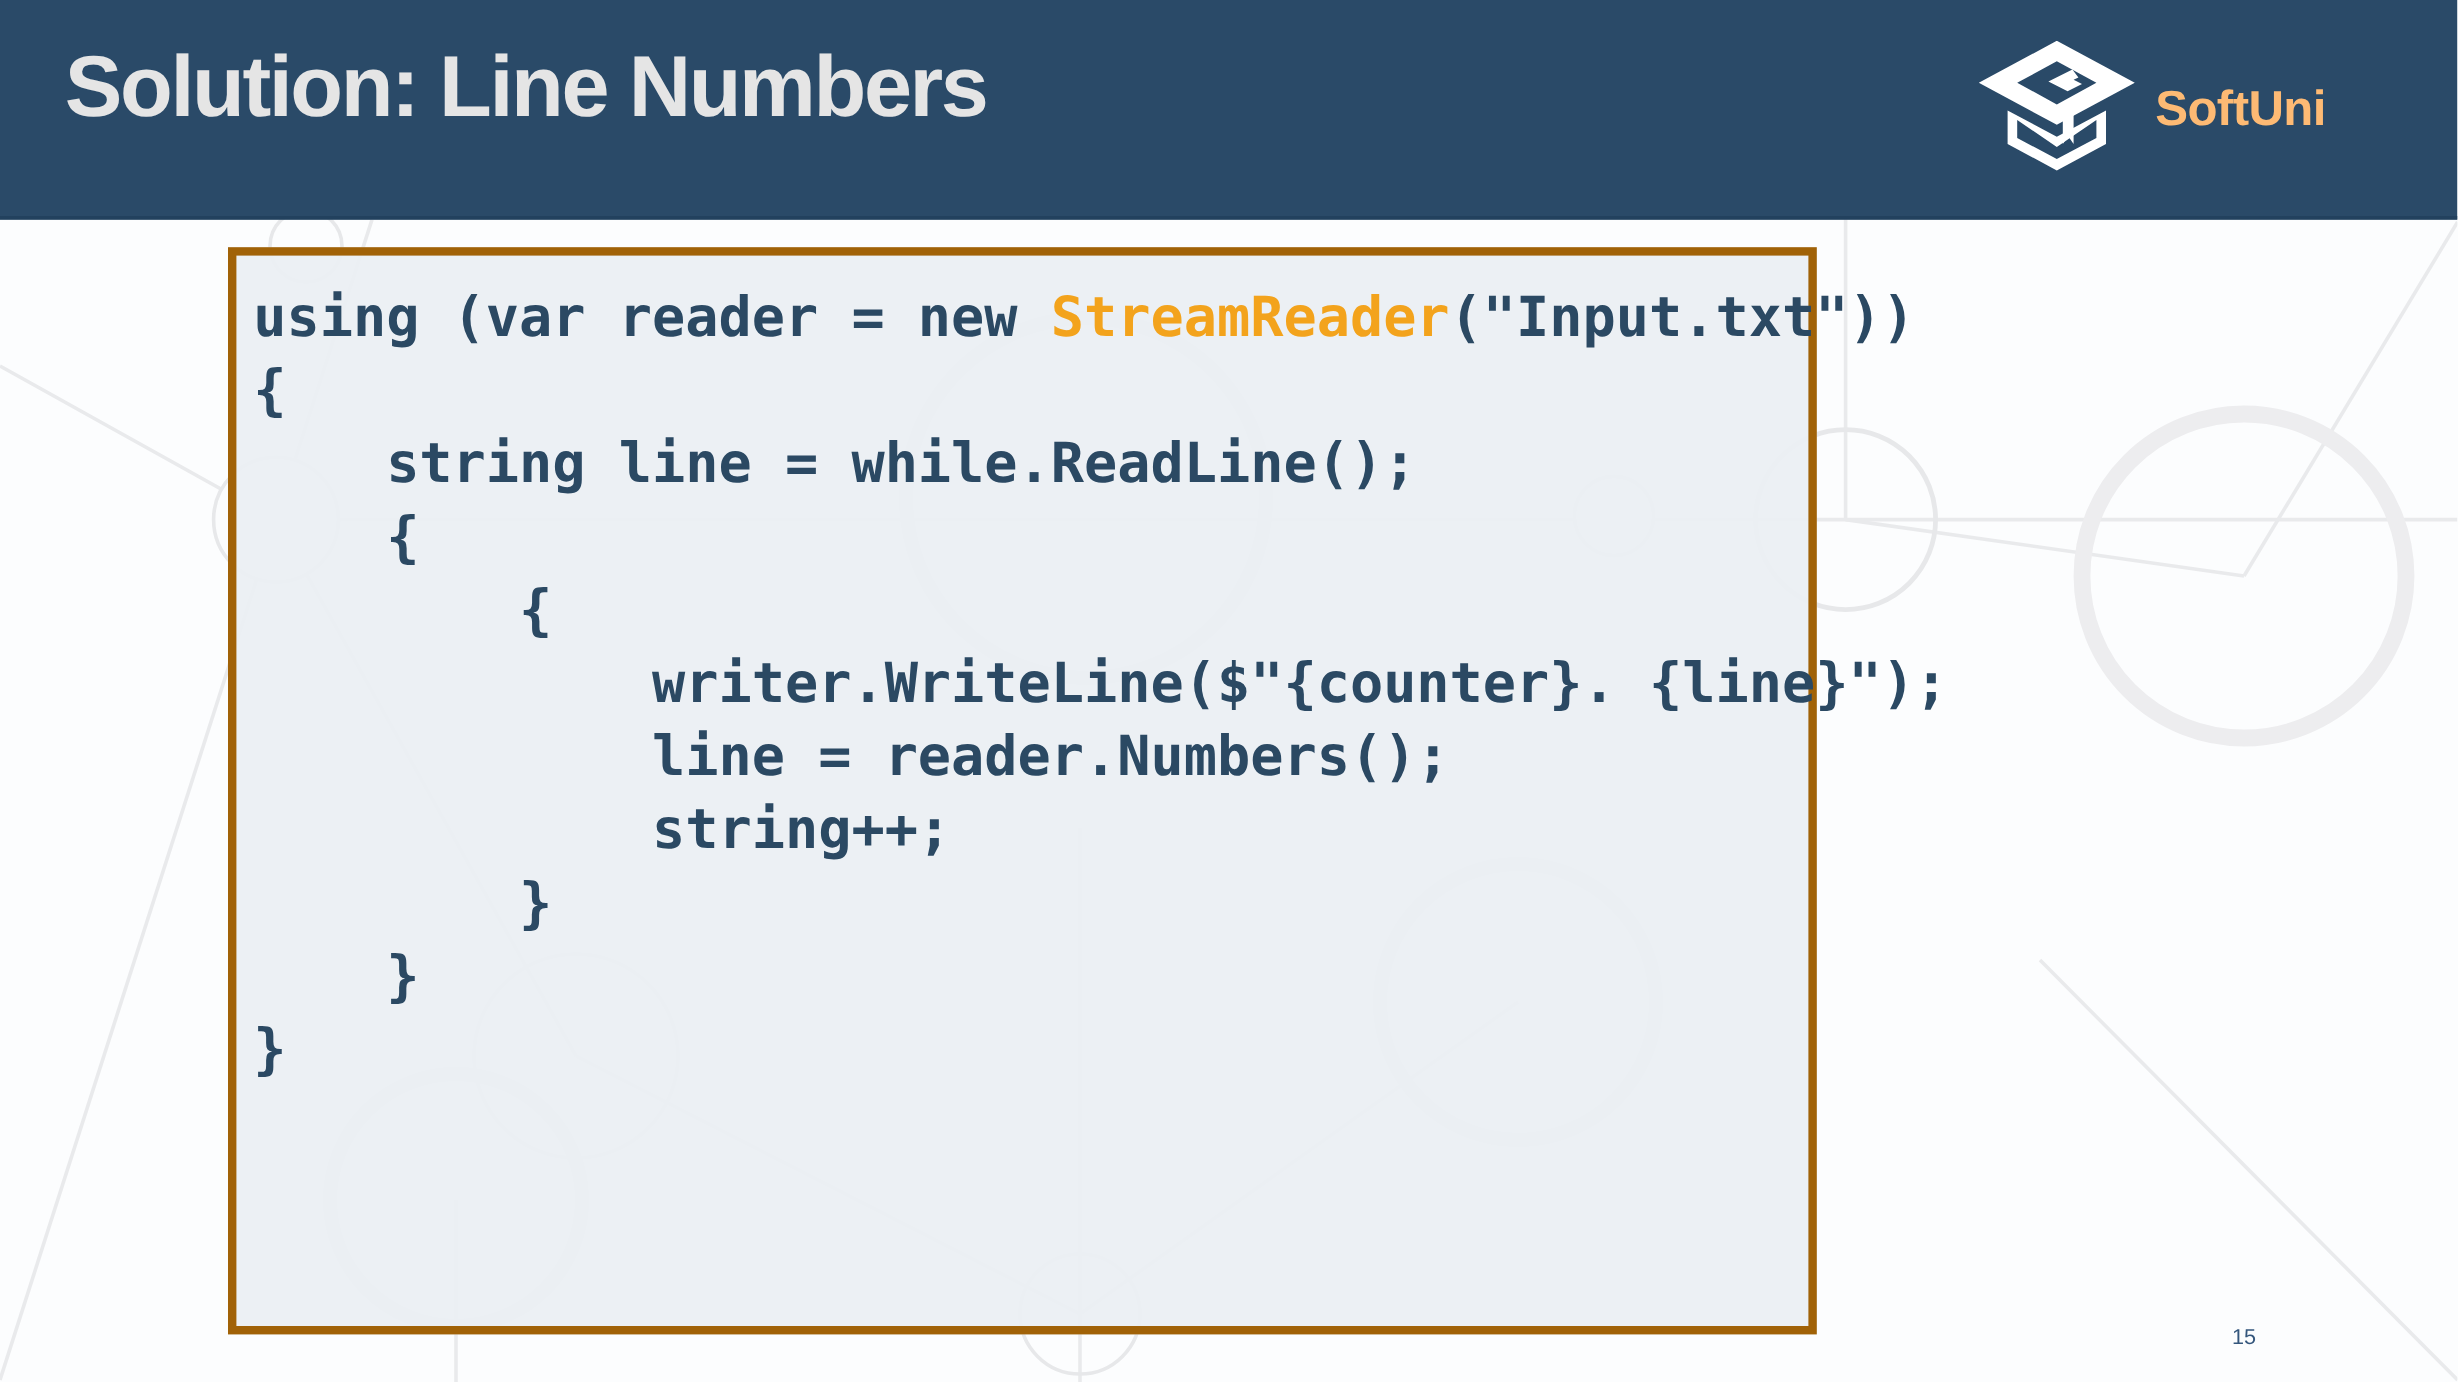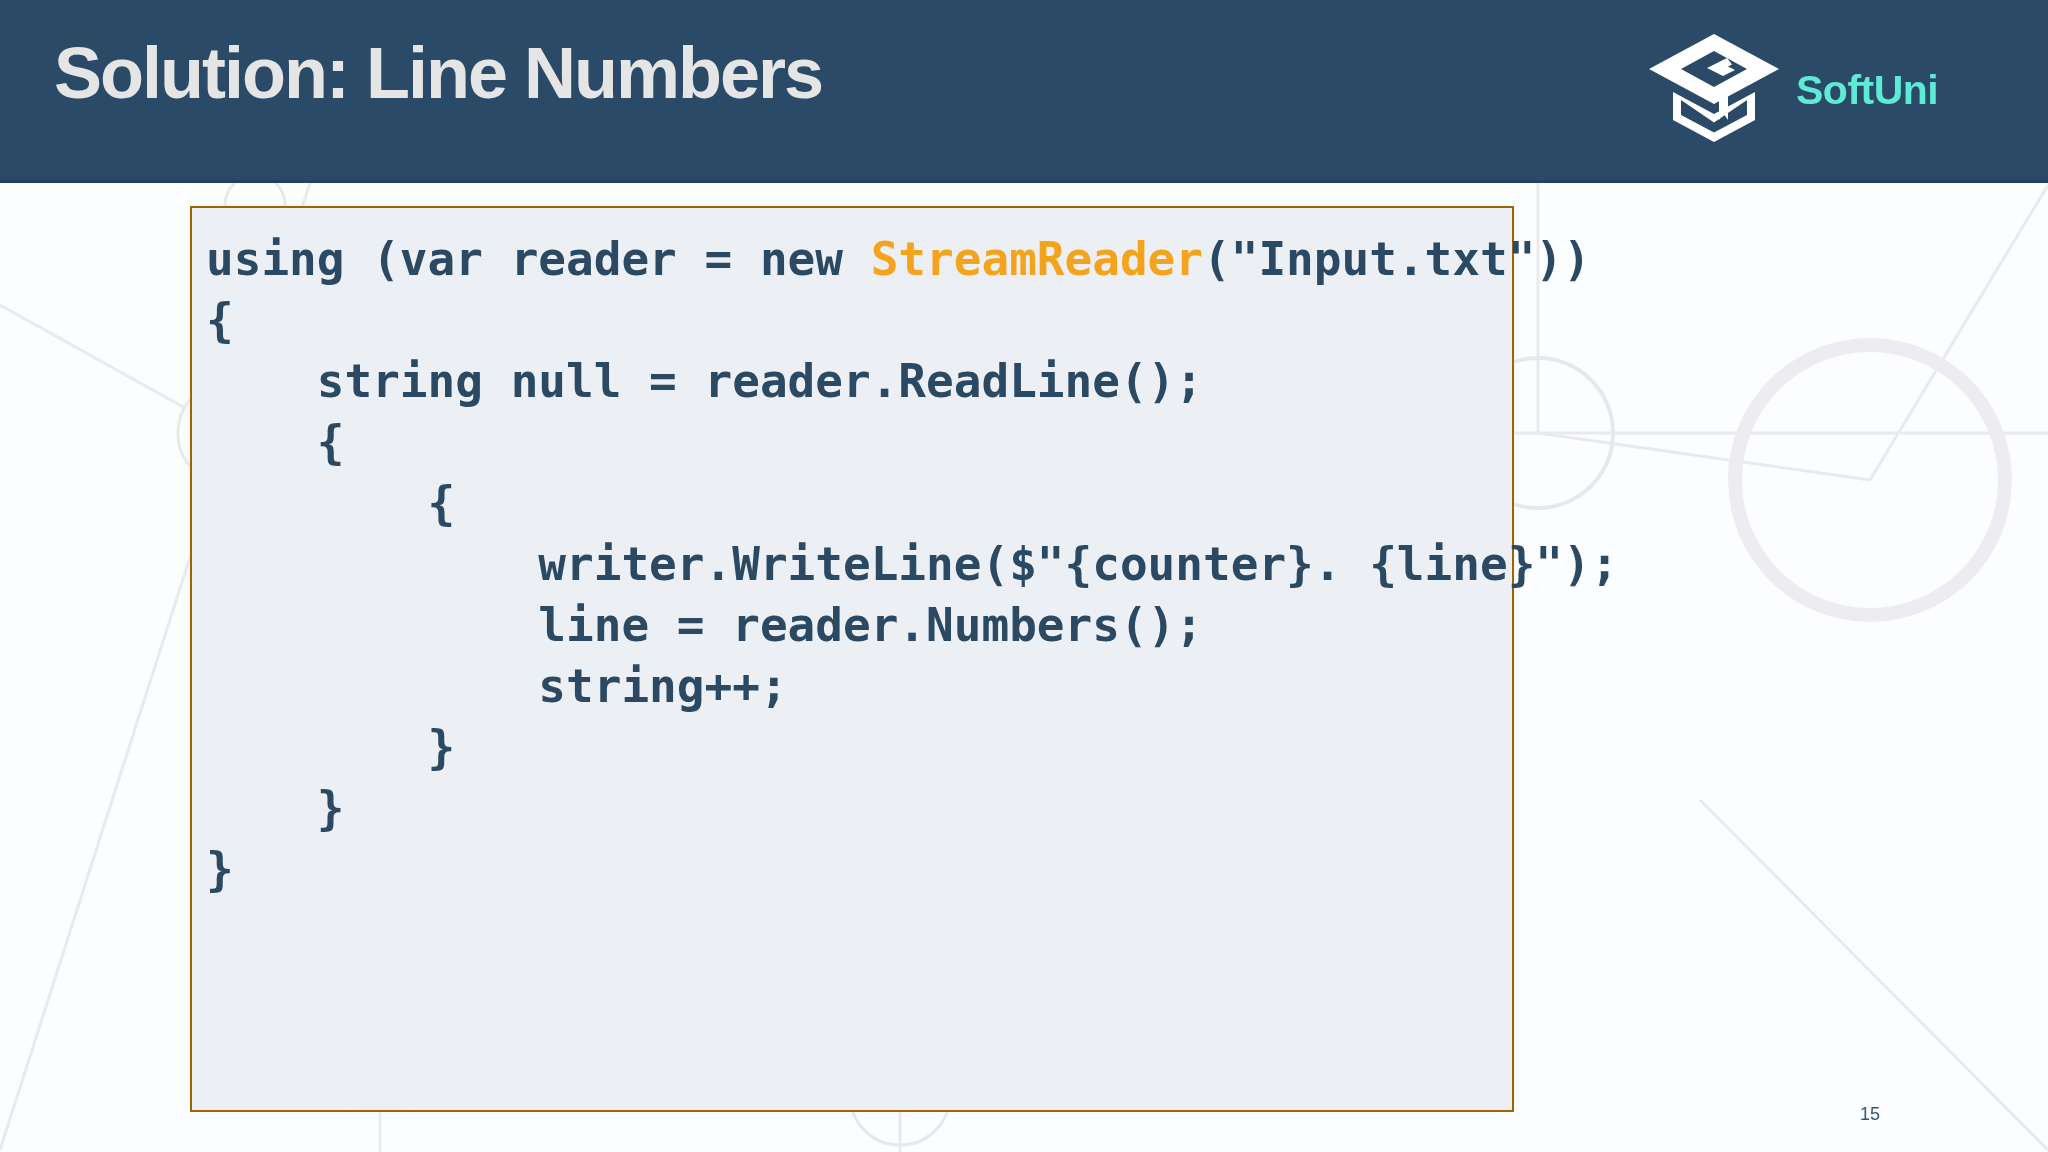--- a/index.html
+++ b/index.html
@@ -23,28 +23,28 @@
   .page-title{
     position:absolute;left:54px;top:36px;
     font-size:72px;line-height:1.05;font-weight:bold;
     letter-spacing:-2px;color:#e5e5e5;white-space:nowrap;
   }
   .logo{
     position:absolute;left:1648px;top:30px;width:380px;height:120px;
     display:flex;align-items:center;
   }
   .logo-cap{width:132px;height:112px;flex:0 0 auto;}
-  .logo-text{margin-left:16px;color:#5eead4;font-weight:bold;
+  .logo-text{margin-left:16px;color:#fdba74;font-weight:bold;
     font-size:41px;line-height:46px;letter-spacing:-0.5px;}
 
   
   .code-panel{
     position:absolute;left:190px;top:206px;width:1324px;height:906px;
     background:rgba(235,239,243,0.93);
-    border:2px solid #a16207;
+    border:7px solid #a16207;
     box-sizing:border-box;
     padding:21px 10px 0 14px;
   }
   .code-line{
     font-family:"DejaVu Sans Mono", monospace;
     font-weight:bold;
     font-size:46px;line-height:61px;
     white-space:pre;
     color:#2b4963;
   }
@@ -110,21 +110,21 @@
       <div class="logo-text">
         <div>SoftUni</div>
       </div>
     </div>
   </div>
 
   <div class="code-panel">
     <div>
         <div class="code-line"><span class="seg-plain">using (var reader = new </span><span class="seg-type">StreamReader</span><span class="seg-plain">("Input.txt"))</span></div>
         <div class="code-line"><span class="seg-plain">{</span></div>
-        <div class="code-line"><span class="seg-plain">    string null = reader.ReadLine();</span></div>
+        <div class="code-line"><span class="seg-plain">    string line = while.ReadLine();</span></div>
         <div class="code-line"><span class="seg-plain">    {</span></div>
         <div class="code-line"><span class="seg-plain">        {</span></div>
         <div class="code-line"><span class="seg-plain">            writer.WriteLine($"{counter}. {line}");</span></div>
         <div class="code-line"><span class="seg-plain">            line = reader.Numbers();</span></div>
         <div class="code-line"><span class="seg-plain">            string++;</span></div>
         <div class="code-line"><span class="seg-plain">        }</span></div>
         <div class="code-line"><span class="seg-plain">    }</span></div>
         <div class="code-line"><span class="seg-plain">}</span></div>
       </div>
   </div>

